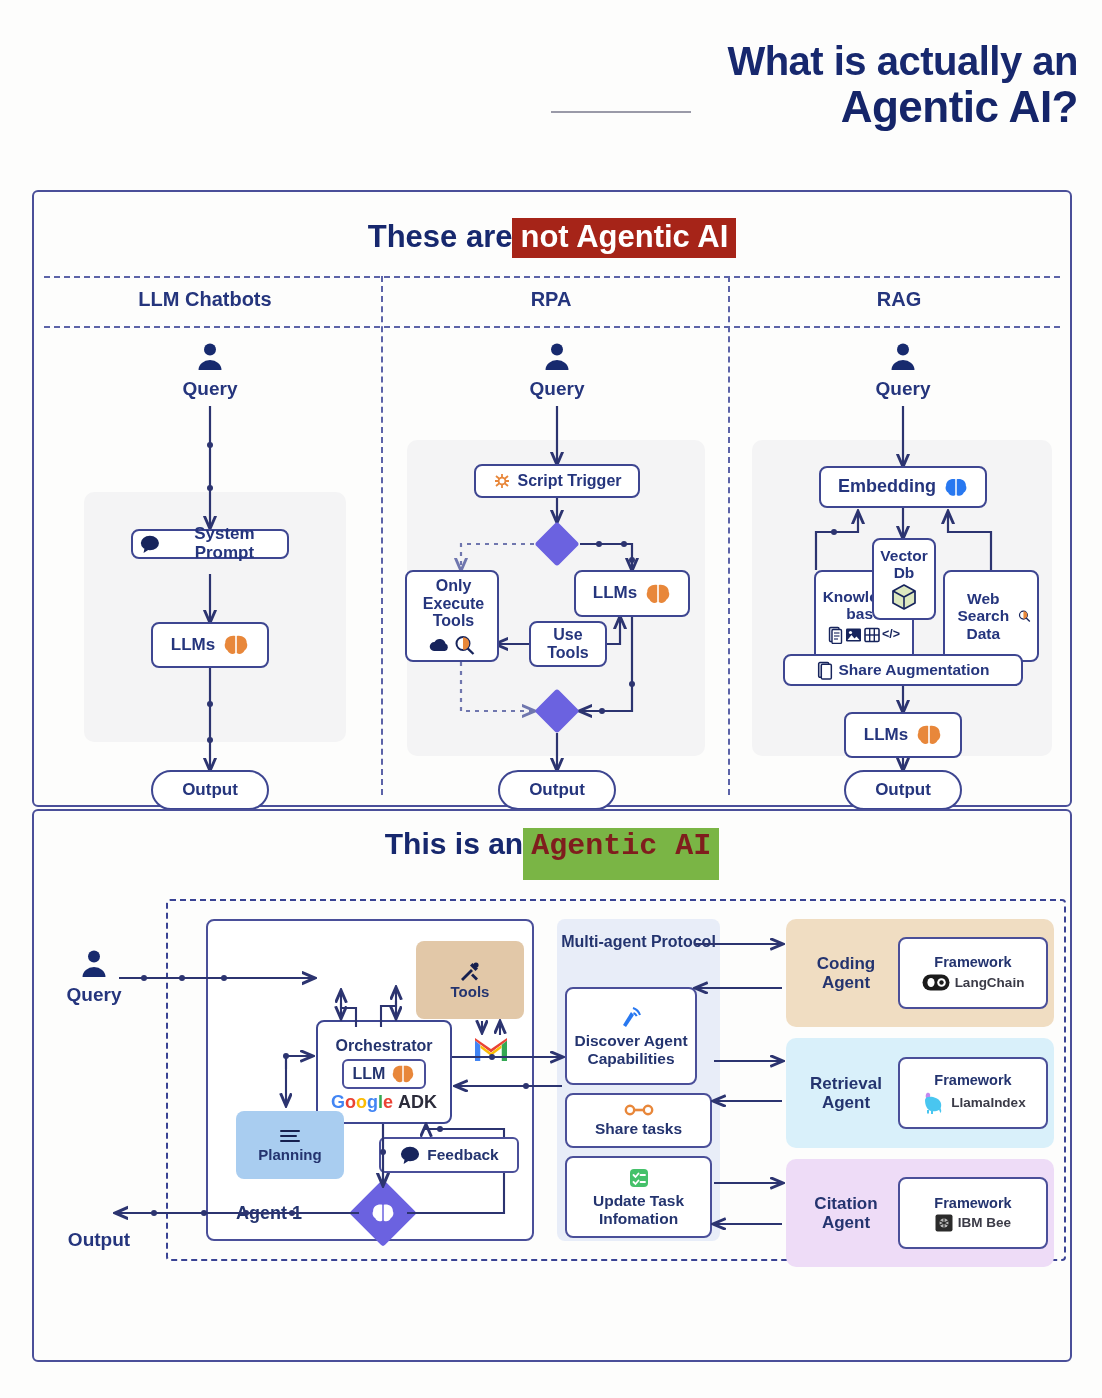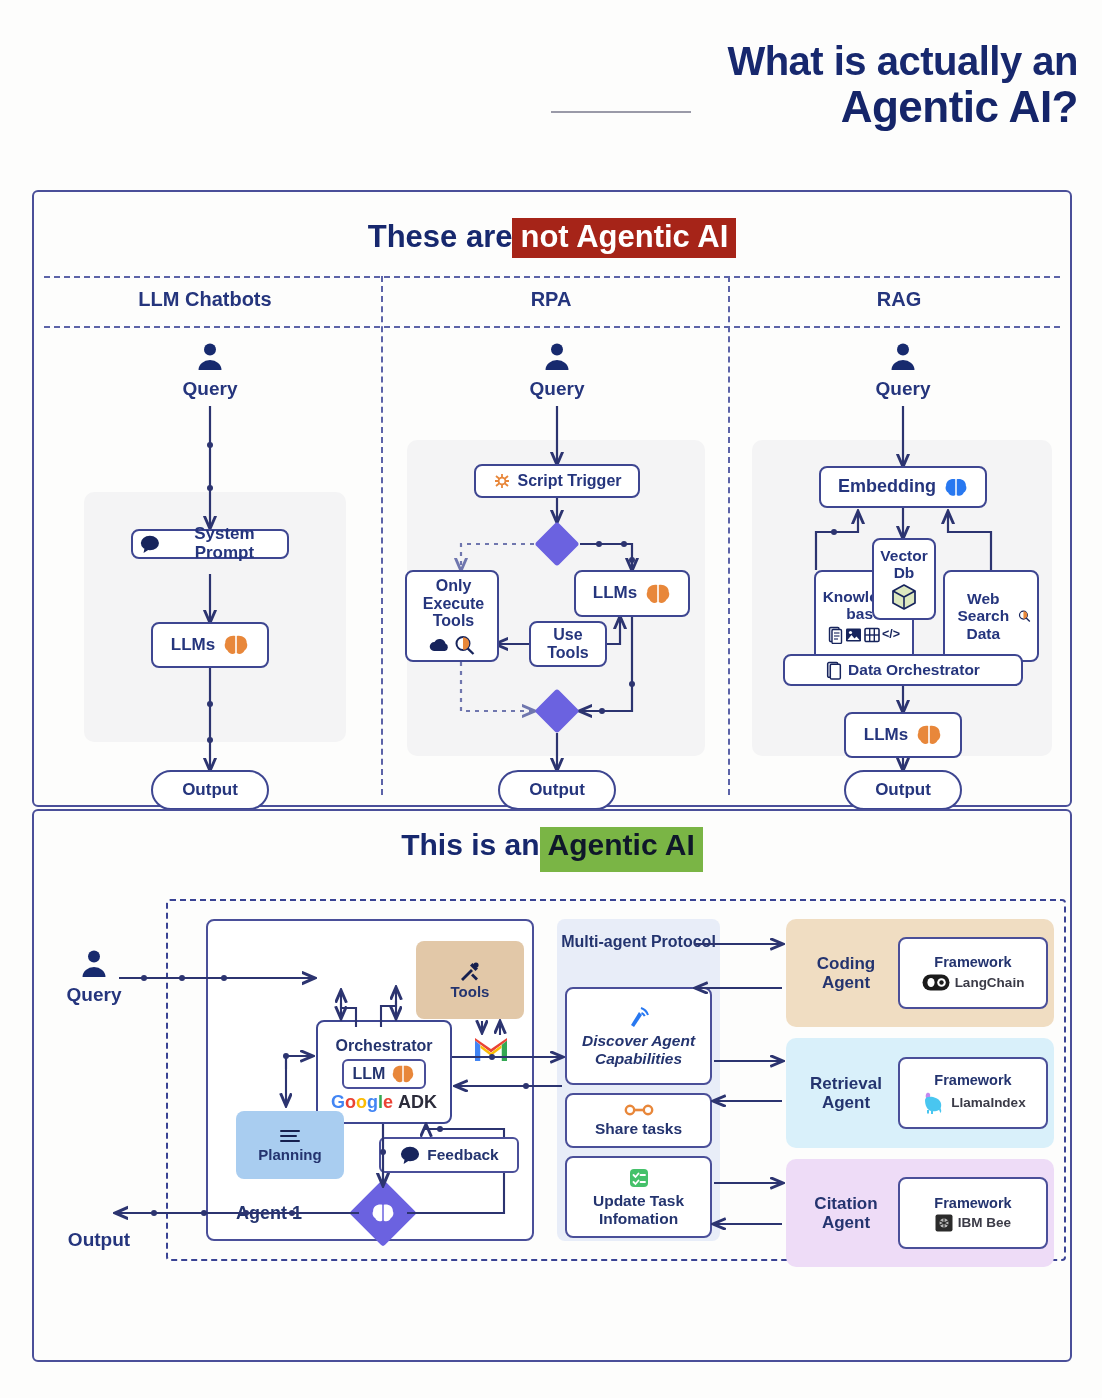--- a/index.html
+++ b/index.html
@@ -45,23 +45,24 @@
     font-size: 31px; font-weight: 700; white-space: nowrap;
   }
   .banner-top { top: 26px; }
   .banner-bottom { top: 16px; font-size: 30px; }
   .hl-red {
     background: #a62418; color: #ffffff;
     padding: 2px 8px 5px 8px; display: inline-block;
     line-height: 1.08;
   }
   .hl-green {
-    background: #7ab545; color: #0f172a;
-    padding: 2px 8px 11px 8px; display: inline-block;
+    background: #7ab545; color: #7f1d1d;
+    padding: 2px 8px 18px 8px; display: inline-block;
     line-height: 1.08;
+    font-family: Liberation Mono, monospace;
   }
   .banner-plain { color: #17286e; }
 
   
   .dash-h {
     position: absolute; left: 10px; right: 10px; height: 0;
     border-top: 2.5px dashed #5c63a8;
   }
   .dash-v {
     position: absolute; top: 0; bottom: 0; width: 0;
@@ -392,21 +393,21 @@
         <path d="M9 2.2 a6.3 6.3 0 0 1 0 12.6 z" fill="#e8873a"></path>
         <line x1="13.6" y1="13.4" x2="19.5" y2="19" stroke="#17245c" stroke-width="2.3"></line>
       </svg>
     </div>
 
     <div class="node" style="left:749px; top:462px; width:240px; height:32px; gap:6px; font-size:15.5px;">
       <svg width="16" height="19" viewBox="0 0 15 18">
         <rect x="1.5" y="1.5" width="9.5" height="14" rx="1.2" fill="#dfe3ef" stroke="#17245c" stroke-width="1.4"></rect>
         <rect x="4" y="3" width="9.5" height="14" rx="1.2" fill="#fff" stroke="#17245c" stroke-width="1.4"></rect>
       </svg>
-      <span>Data Orchestrator</span>
+      <span>Share Augmentation</span>
     </div>
 
     <div class="node" style="left:810px; top:520px; width:118px; height:46px; gap:8px;">
       <span>LLMs</span>
       <svg class="brain" width="26" height="22" viewBox="0 0 26 22">
         <path d="M12.2 2 C7 1 2 4 2.3 9 C1 11 2 15 4.5 16.5 C6 20 10 21 12.2 19 z" fill="#e8873a"></path>
         <path d="M13.8 2 C19 1 24 4 23.7 9 C25 11 24 15 21.5 16.5 C20 20 16 21 13.8 19 z" fill="#e8873a"></path>
       </svg>
     </div>
 
@@ -490,21 +491,21 @@
     <div class="diamond" style="left:325px; top:378px; width:48px; height:48px; background:#6b62e0;"></div>
     <svg style="position:absolute; left:337px; top:390px;" width="24" height="24" viewBox="0 0 26 22">
       <path d="M12.2 2 C7 1 2 4 2.3 9 C1 11 2 15 4.5 16.5 C6 20 10 21 12.2 19 z" fill="#ffffff"></path>
       <path d="M13.8 2 C19 1 24 4 23.7 9 C25 11 24 15 21.5 16.5 C20 20 16 21 13.8 19 z" fill="#ffffff"></path>
     </svg>
 
     <div class="proto-panel" style="left:523px; top:108px; width:163px; height:322px;">
       <div class="proto-title" style="top:14px;">Multi-agent Protocol</div>
     </div>
 
-    <div class="proto-card" style="left:531px; top:176px; width:147px; height:98px; gap:3px;font-style:italic;">
+    <div class="proto-card" style="left:531px; top:176px; width:132px; height:98px; gap:3px;">
       <svg width="26" height="24" viewBox="0 0 26 24">
         <path d="M5 20 L13 7 L16 10 L8 22 z" fill="#2878f0"></path>
         <path d="M15 3 a11 11 0 0 1 7 7" fill="none" stroke="#2878f0" stroke-width="2"></path>
         <path d="M15.5 8 a6 6 0 0 1 3.2 3.2" fill="none" stroke="#2878f0" stroke-width="2"></path>
       </svg>
       <span>Discover Agent Capabilities</span>
     </div>
 
     <div class="proto-card" style="left:531px; top:282px; width:147px; height:55px; gap:3px;">
       <svg width="30" height="14" viewBox="0 0 30 14">

